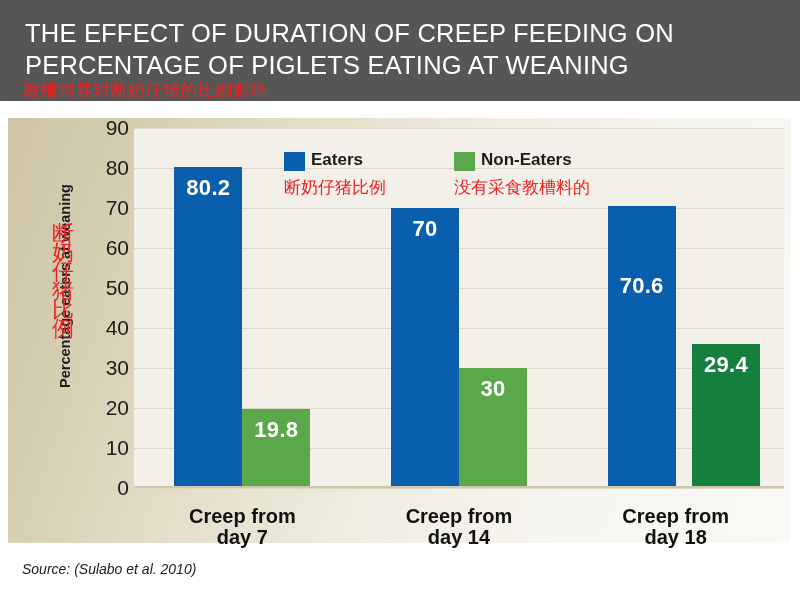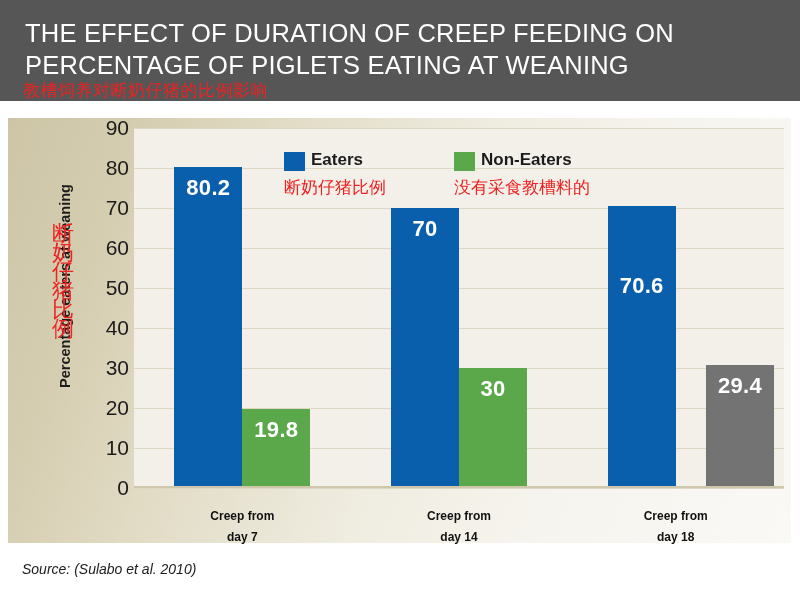--- a/index.html
+++ b/index.html
@@ -205,21 +205,21 @@
     color: #ee2222;
     white-space: nowrap;
   }
 
   
   .cat-label {
     position: absolute;
     top: 378px;
     text-align: center;
     font-family: "Liberation Sans", sans-serif;
-    font-size: 12px;
+    font-size: 20px;
     font-weight: bold;
     color: #111111;
     line-height: 21px;
   }
 
   
   #source {
     position: absolute;
     left: 22px;
     top: 561px;
@@ -282,21 +282,21 @@
             </div>
             <div class="bar blue" style="left: 257px; width: 68px; height: 280px; background: rgb(10, 95, 172);">
               <div class="bar-value" style="top: 8px;">70</div>
             </div>
             <div class="bar green" style="left: 325px; width: 68px; height: 120px; background: rgb(90, 168, 74);">
               <div class="bar-value" style="top: 8px;">30</div>
             </div>
             <div class="bar blue" style="left: 473.667px; width: 68px; height: 282.4px; background: rgb(10, 95, 172);">
               <div class="bar-value" style="top: 19px; margin-top: 48px;">70.6</div>
             </div>
-            <div class="bar green" style="left: 572px; width: 68px; height: 123px; background: #737373;">
+            <div class="bar green" style="left: 558px; width: 68px; height: 144px; background: #15803d;">
               <div class="bar-value" style="top: 8px;">29.4</div>
             </div>
           </div>
         <div id="axis-line"></div>
       </div>
 
       <div id="legend">
         <div class="legend-entry" style="left:0px;">
           <span class="legend-swatch blue"></span>
           <span class="legend-text">Eaters</span>

